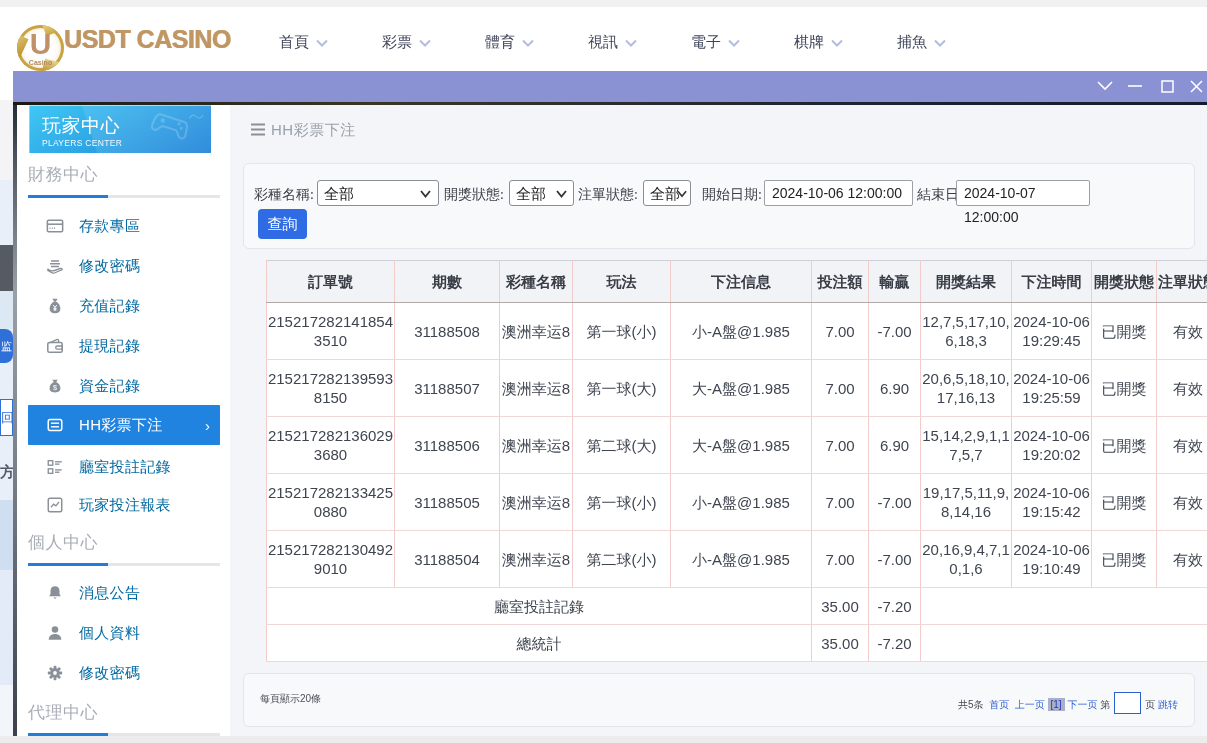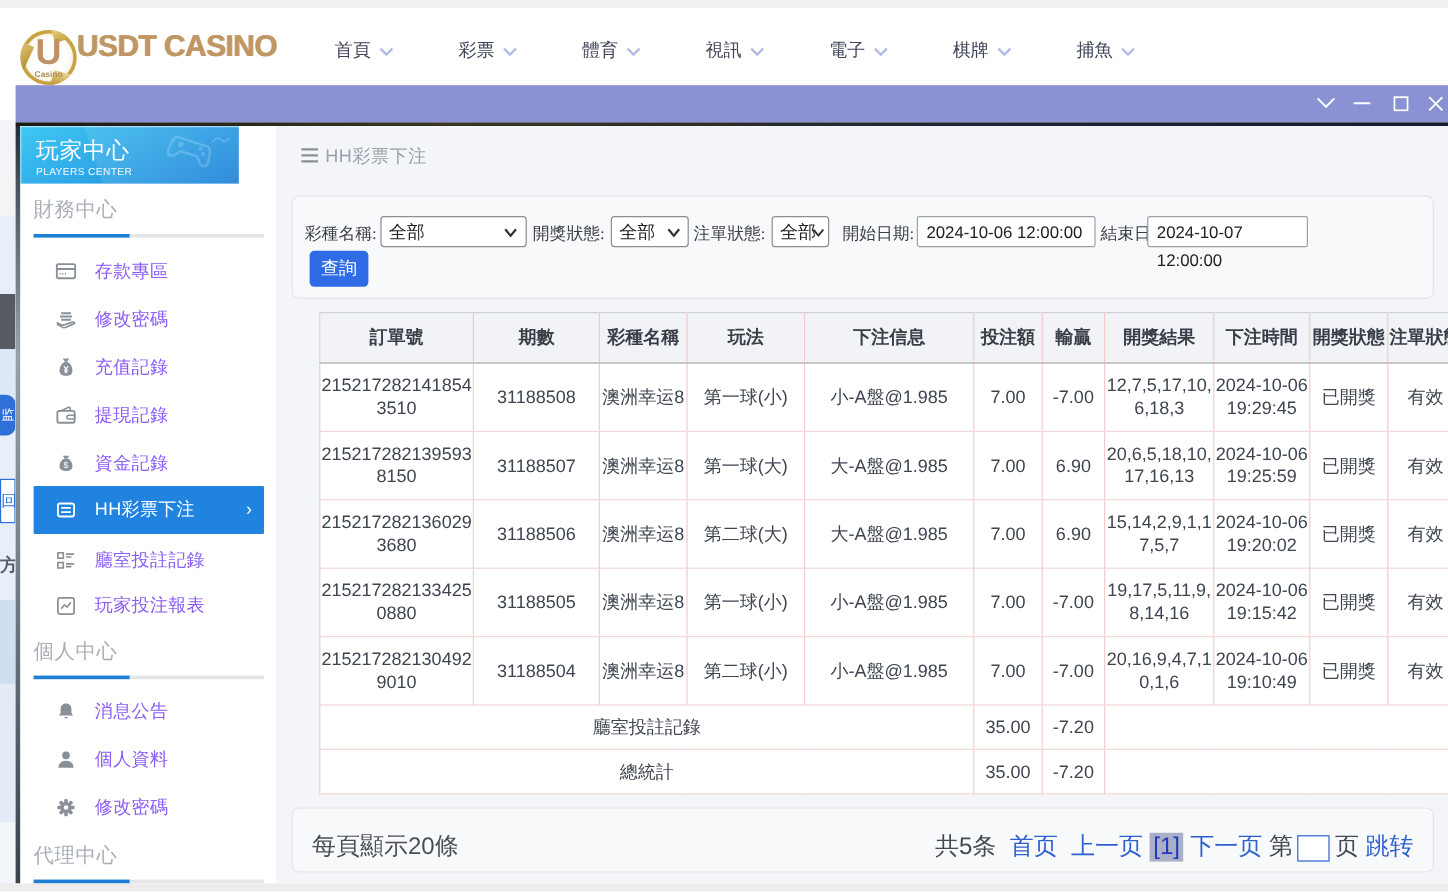--- a/index.html
+++ b/index.html
@@ -30,34 +30,34 @@
 
 
 #modal { position:absolute; left:13px; top:71px; width:1194px; height:665px; }
 #titlebar { position:absolute; left:0; top:0; width:1194px; height:31px; background:#8a92d4; }
 #titlebar svg { position:absolute; top:9px; }
 #darkline { position:absolute; left:0; top:31px; width:1194px; height:3px; background:linear-gradient(90deg,#1a1a14,#3a3526 30%,#1c2433 70%,#141c2c); }
 #modalbody { position:absolute; left:0; top:34px; width:1194px; height:631px; background:#f4f5f8; }
 #sideborder { position:absolute; left:0; top:0; width:4px; height:631px; background:linear-gradient(180deg,#252c3a,#555b66 10%,#9aa0a8 30%,#777d88 60%,#3a404c 100%); }
 #sidebar { position:absolute; left:4px; top:0; width:213px; height:631px; background:#fff; }
 
-#sbhead { position:absolute; left:0; top:0; width:182px; height:48px; background:linear-gradient(150deg,#3fc8f4 0%, #2da5e6 50%, #1b7fd8 100%); box-shadow:inset 0 1px 0 rgba(255,255,255,0.55), inset 1px 0 0 rgba(255,255,255,0.35); overflow:hidden; color:#fff; }
+#sbhead { position:absolute; left:12px; top:0; width:182px; height:48px; background:linear-gradient(150deg,#3fc8f4 0%, #2da5e6 50%, #1b7fd8 100%); box-shadow:inset 0 1px 0 rgba(255,255,255,0.55), inset 1px 0 0 rgba(255,255,255,0.35); overflow:hidden; color:#fff; }
 #sbhead .sheen { position:absolute; left:60px; top:-40px; width:220px; height:90px; background:rgba(255,255,255,0.10); transform:rotate(-18deg); }
 #sbhead h1 { position:absolute; left:13px; top:8px; font-size:19px; font-weight:normal; letter-spacing:0.5px; }
 #sbhead .en { position:absolute; left:13px; top:33px; font-size:8.5px; letter-spacing:0.3px; color:#f2faff; }
 #sbhead svg.pad { position:absolute; right:6px; top:4px; opacity:0.22; }
 
 .sect { position:absolute; left:11px; width:192px; }
 .sect .t { font-size:17px; color:#a9aeb6; letter-spacing:0.5px; }
 .sect .line { position:relative; margin-top:9px; height:3px; background:#e4e6e9; }
 .sect .line::before { content:""; position:absolute; left:0; top:0; width:80px; height:3px; background:#1f7fd8; }
 
 .mi { position:absolute; left:11px; width:192px; height:40px; }
 .mi .ic { position:absolute; left:18px; top:50%; transform:translateY(-50%); width:18px; height:18px; color:#8a9098; }
-.mi .tx { position:absolute; left:51px; top:50%; transform:translateY(-50%); font-size:15px; color:#8b5cf6; letter-spacing:0.3px; white-space:nowrap; }
+.mi .tx { position:absolute; left:51px; top:50%; transform:translateY(-50%); font-size:15px; color:#0369a1; letter-spacing:0.3px; white-space:nowrap; }
 .mi.active { background:#2083e0; border-radius:1px; }
 .mi.active .tx { color:#fff; }
 .mi.active .ic { color:#fff; }
 .mi.active .arrow { position:absolute; right:10px; top:50%; transform:translateY(-50%); color:#fff; font-size:15px; }
 
 
 #main { position:absolute; left:217px; top:0; width:977px; height:631px; background:#f4f5f8; }
 #hamb { position:absolute; left:21px; top:18px; }
 #crumbtx { position:absolute; left:41px; top:16px; font-size:15px; color:#98a0ab; letter-spacing:0.5px;}
 
@@ -72,21 +72,21 @@
 #btable { position:absolute; left:13px; top:155px; width:953px; background:#fff; font-size:15px; color:#3f4550; }
 #btable th { background:#f1f3f6; font-weight:bold; color:#383d46; height:42px; border-bottom:1px solid #b1a8a8; }
 #btable td, #btable th { border-left:1px solid #f2cbcb; border-right:1px solid #f2cbcb; text-align:center; vertical-align:middle; padding:0; line-height:19px; }
 #btable td { border-bottom:1px solid #f0d8d8; }
 #btable tr.datarow { height:57px; }
 #btable tr.statrow { height:37px; }
 #btable { border:1px solid #cdd0d5;margin-left:23px; }
 td.wrap { word-break:break-all; }
 
 
-#pagecard { position:absolute; left:13px; top:568px; width:952px; height:54px; background:#f8f9fb; border:1px solid #e2e5ea; border-radius:6px; font-size:20px; }
+#pagecard { position:absolute; left:13px; top:568px; width:952px; height:54px; background:#f8f9fb; border:1px solid #e2e5ea; border-radius:6px; font-size:10px; }
 #perpage { position:absolute; left:16px; top:18px; color:#4a4f57; }
 #pright { position:absolute; right:16px; top:18px; color:#454a52; }
 #pright a { color:#2e5fd0; text-decoration:none; }
 #pright .cur { background:#a9b0c8; color:#2139c0; padding:1px 3px; }
 #pright .gobox { display:inline-block; width:27px; height:22px; border:1px solid #2e5fd0; background:#fff; vertical-align:-6px; margin:0 4px; }
 </style>
 </head>
 <body>
 <div id="page">
   <div id="topstrip"></div>

